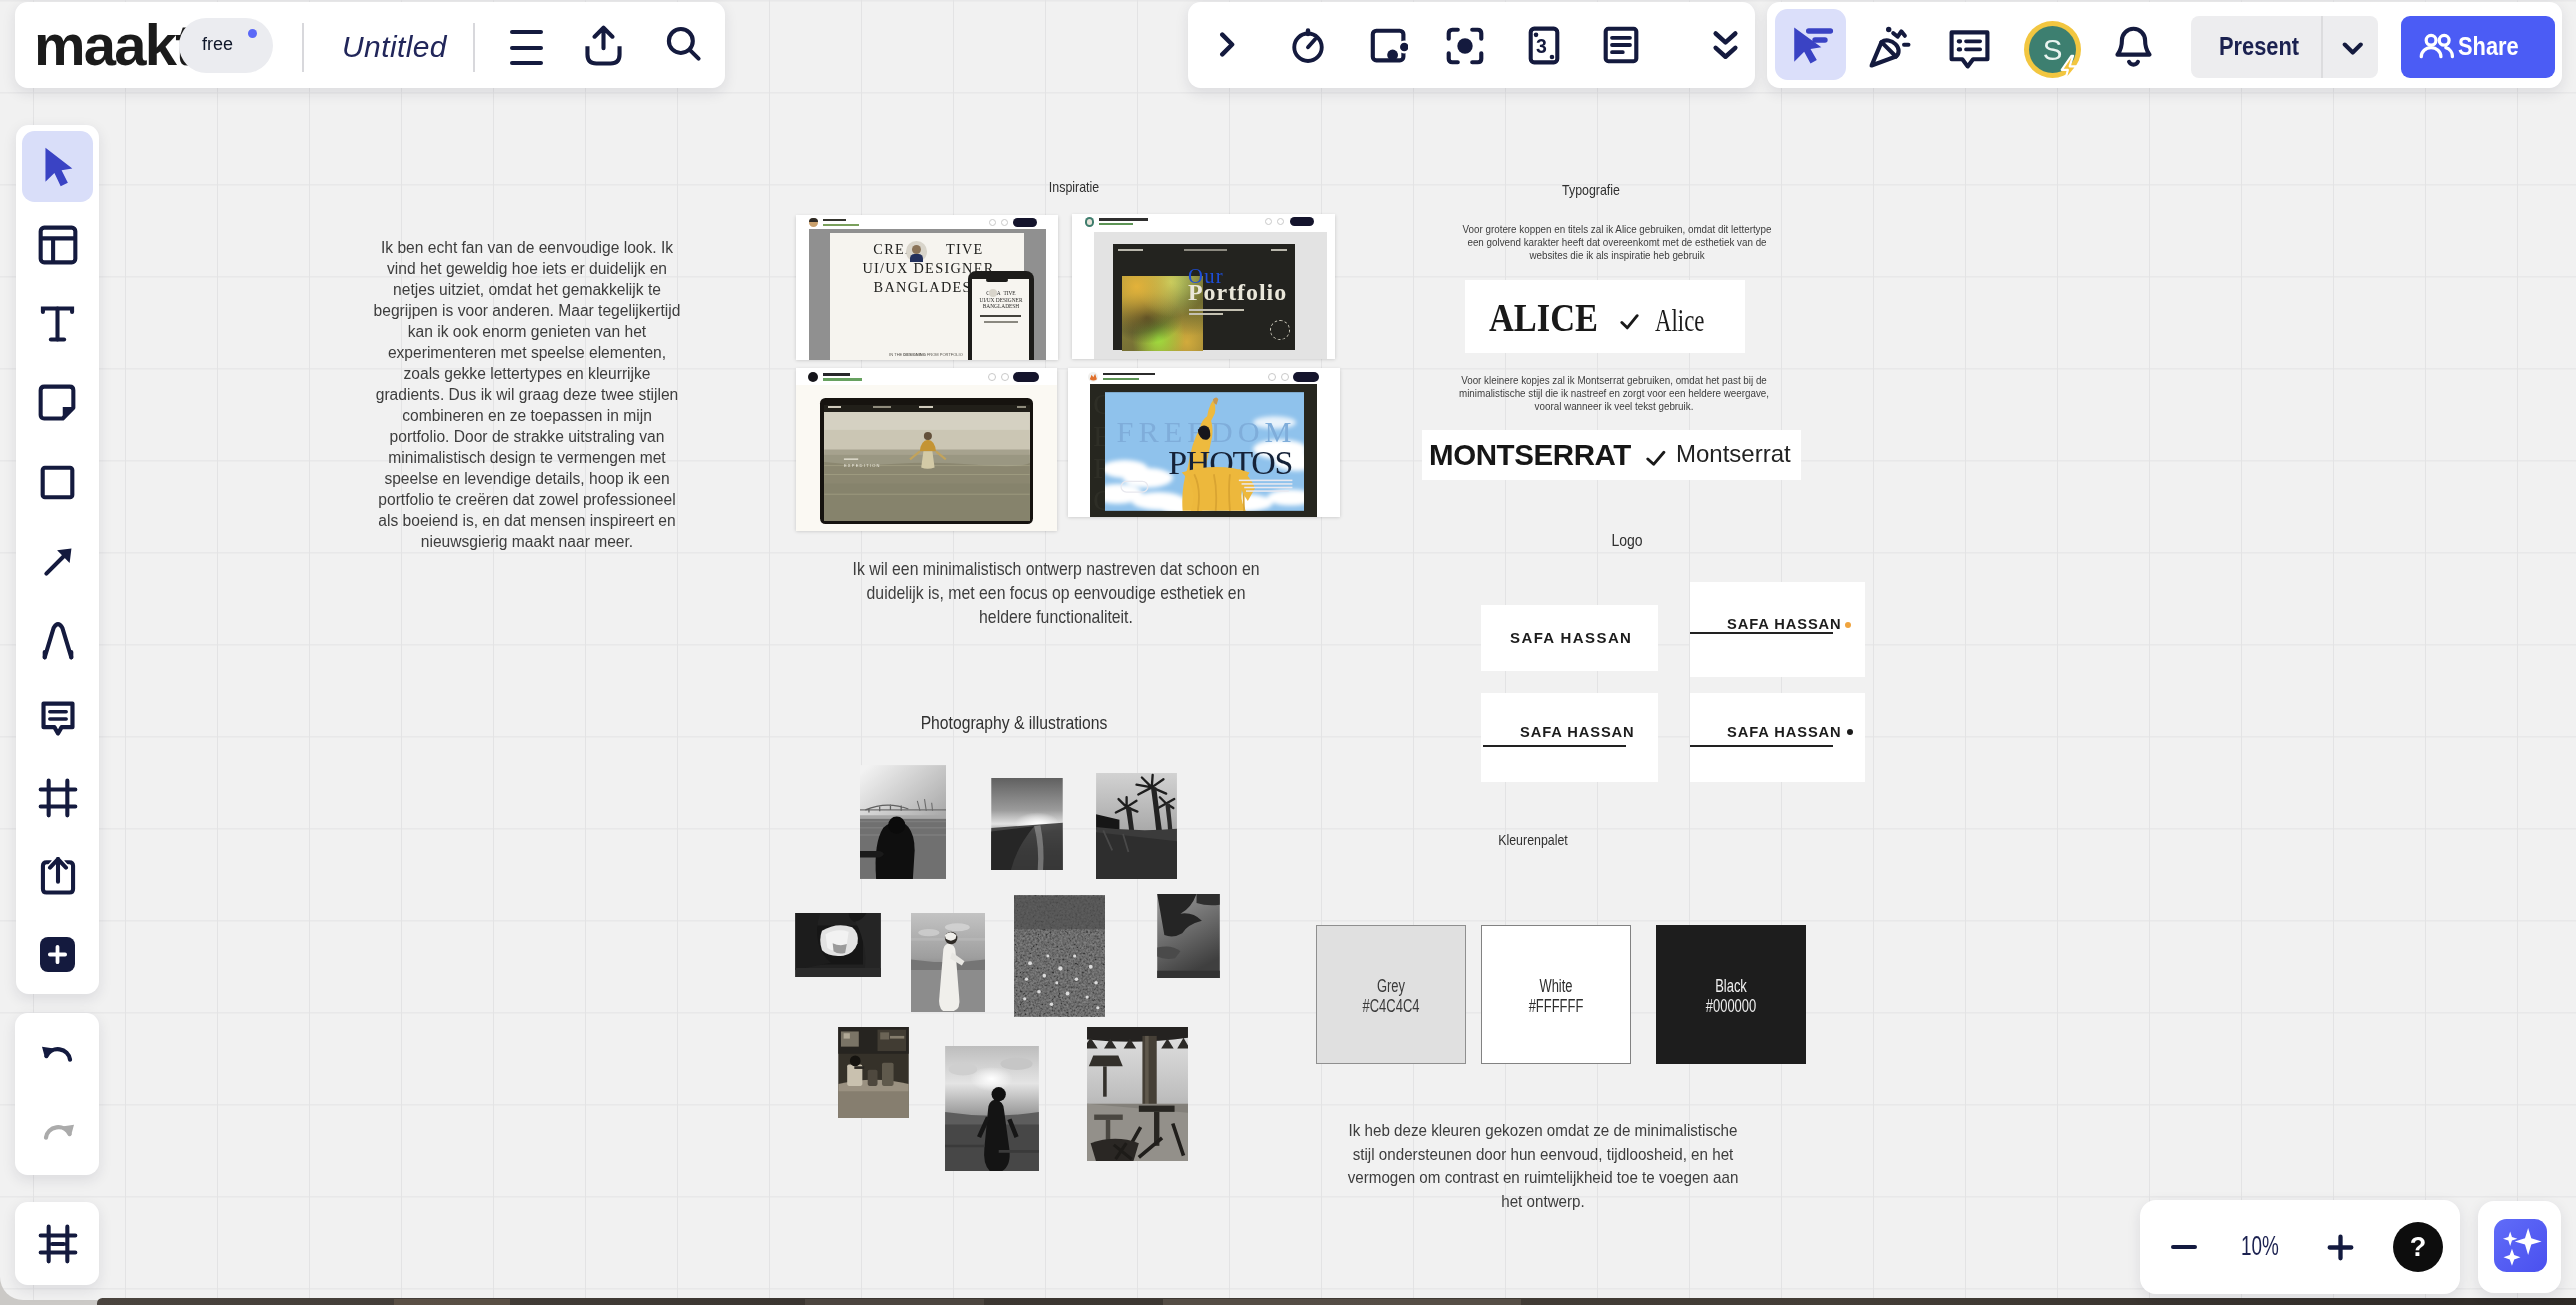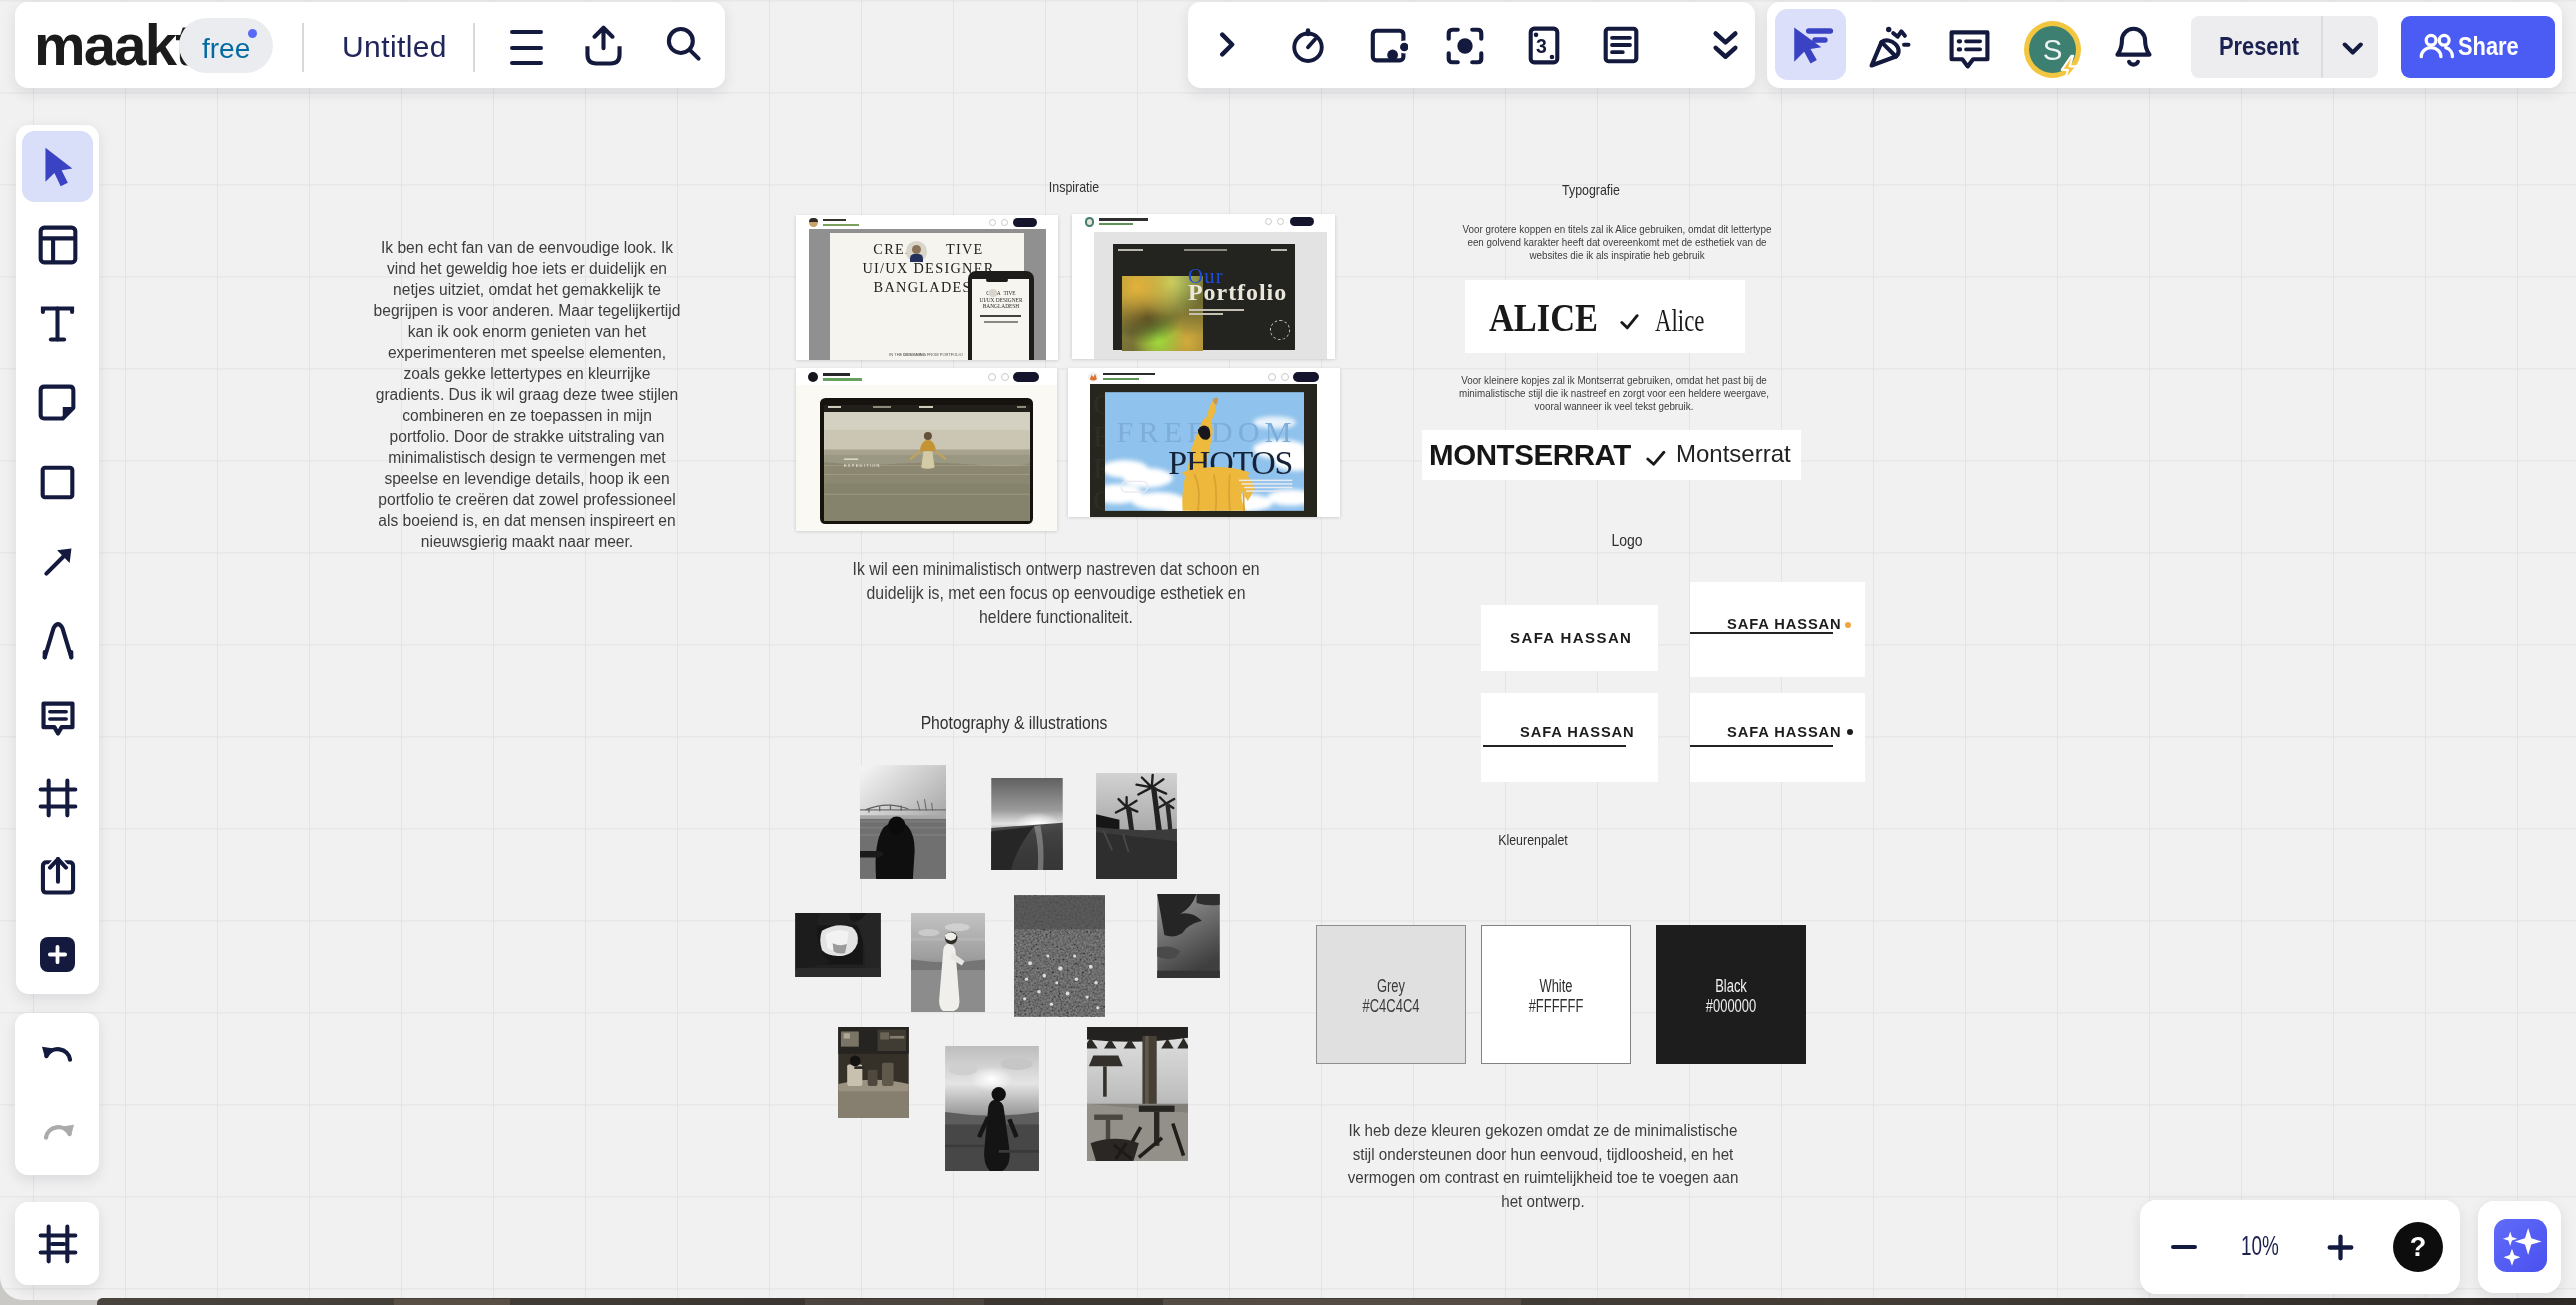--- a/index.html
+++ b/index.html
@@ -411,24 +411,24 @@
         <rect x="153" y="102" width="57" height="1.7"></rect>
         <rect x="156" y="106" width="54" height="1.7"></rect>
         <rect x="158" y="110" width="48" height="1.7"></rect>
       </g>
   </svg>
 </div>
 
 <div class="panel" style="left:15px;top:1.8px;width:710px;height:86px;"></div>
 <div class="bl" style="left:34px;top:15.7px;font-size:58px;font-weight:bold;letter-spacing:-1.8px;color:#1b1b1b;">maakt</div>
 <div class="abs" style="left:179px;top:18px;width:94px;height:55px;background:#ebecf0;border-radius:28px;"></div>
-<div class="bl" style="left:202px;top:35px;font-size:28px;color:#0369a1;">free</div>
+<div class="bl" style="left:202px;top:35px;font-size:18px;color:#0f172a;">free</div>
 <div class="abs" style="left:248px;top:29px;width:9px;height:9px;border-radius:50%;background:#5a68f7;"></div>
 <div class="abs" style="left:302px;top:23px;width:1.8px;height:49px;background:#d8d8dc;"></div>
-<div class="bl" style="left:342px;top:32px;font-size:30px;letter-spacing:0.4px;color:#21265a;">Untitled</div>
+<div class="bl" style="left:342px;top:32px;font-size:30px;letter-spacing:0.4px;color:#21265a;font-style:italic;">Untitled</div>
 <div class="abs" style="left:473px;top:23px;width:1.8px;height:49px;background:#d8d8dc;"></div>
 <div class="abs" style="left:510px;top:30px;width:33px;height:4.3px;background:#141a3e;border-radius:2.1px;"></div>
 <div class="abs" style="left:510px;top:46px;width:33px;height:4.3px;background:#141a3e;border-radius:2.1px;"></div>
 <div class="abs" style="left:510px;top:61px;width:33px;height:4.3px;background:#141a3e;border-radius:2.1px;"></div>
 <svg class="abs" style="left:583px;top:25px;" width="41" height="43" viewBox="0 0 46 48" fill="none" stroke="#141a3e" stroke-width="4.6" stroke-linecap="round" stroke-linejoin="round">
   <path d="M23 3 V26 M13 13 L23 3 L33 13"></path>
   <path d="M5 26 v7 q0 10 10 10 h16 q10 0 10-10 v-7" stroke-linecap="square" fill="none"></path>
 </svg>
 <svg class="abs" style="left:664px;top:25px;" width="39" height="39" viewBox="0 0 44 44" fill="none" stroke="#141a3e" stroke-width="4.6" stroke-linecap="round">
   <circle cx="19" cy="18" r="13.5"></circle>

